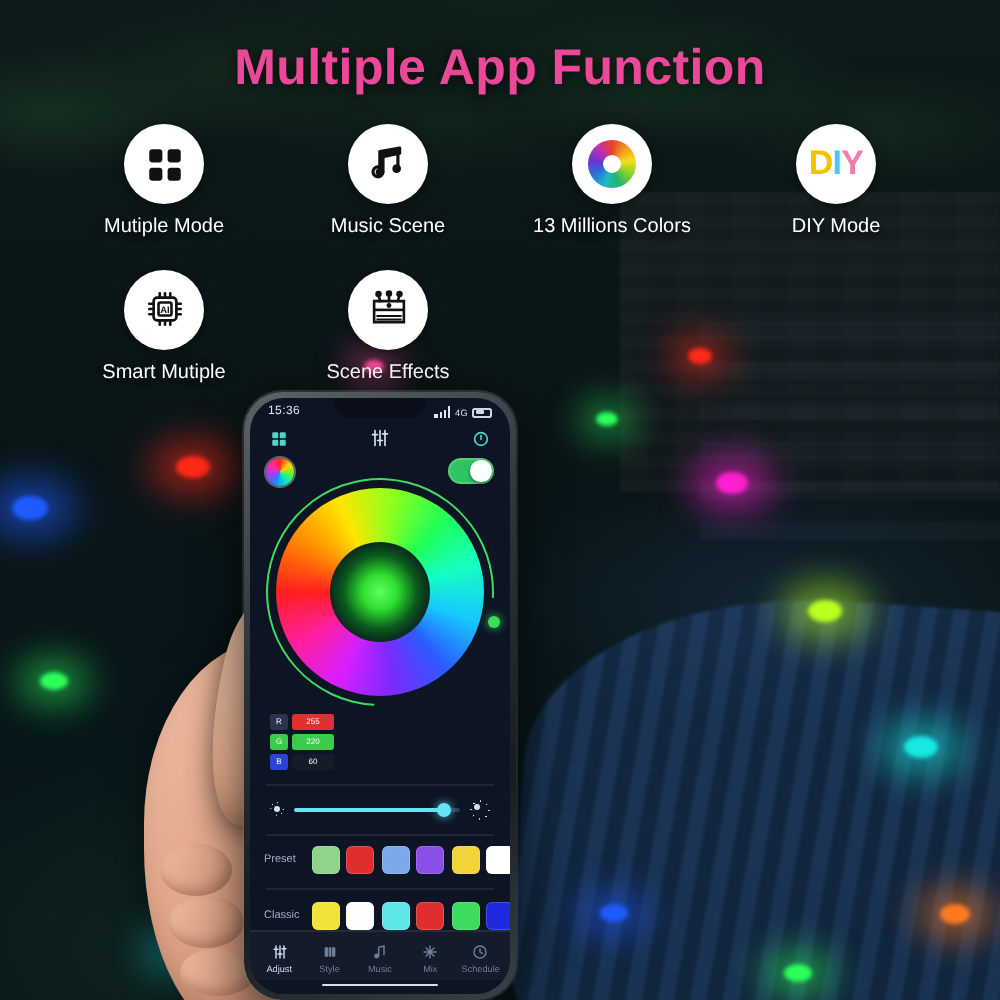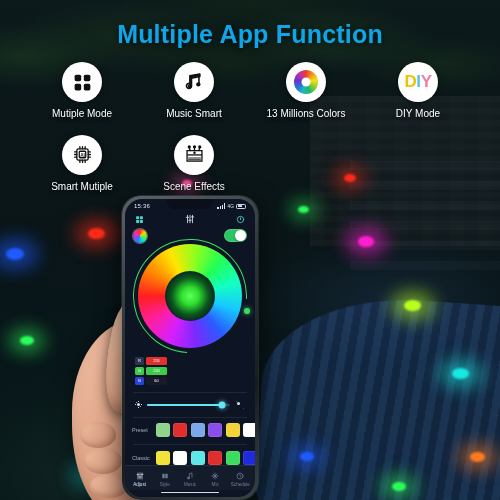--- a/index.html
+++ b/index.html
@@ -50,21 +50,21 @@
           background:radial-gradient(ellipse 240px 140px at 30% 90%, rgba(20,46,40,.65), transparent 75%); }
 
   
   .led { position:absolute; border-radius:50%; filter:blur(1px); }
   .led::after { content:""; position:absolute; left:50%; top:50%;
                 width:260%; height:260%; transform:translate(-50%,-50%);
                 border-radius:50%; background:inherit; filter:blur(9px); opacity:.55; }
 
   
   .title { position:absolute; left:0; top:20px; width:100%; text-align:center;
-           color:#0ea5e9; font-size:25px; font-weight:700; letter-spacing:.2px;
+           color:#ec4899; font-size:25px; font-weight:700; letter-spacing:.2px;
            text-shadow:0 1px 7px rgba(0,0,0,.75); }
 
   
   .features { position:absolute; left:26px; top:62px; width:448px;
               display:grid; grid-template-columns:repeat(4,1fr); row-gap:14px; }
   .feat { display:flex; flex-direction:column; align-items:center; }
   .feat .disc { width:40px; height:40px; border-radius:50%;
                 background:#fff; display:flex; align-items:center; justify-content:center;
                 box-shadow:0 1px 6px rgba(0,0,0,.5); }
   .feat .lbl { margin-top:6px; color:#fff; font-size:10px; text-align:center;
@@ -233,21 +233,21 @@
       <div class="disc">
         <svg width="20" height="20" viewBox="0 0 24 24" fill="#111">
           <path d="M9 4.5 19 2.4v3.1L9 7.6zM9 7.6v9.1a3 3 0 1 1-1.9-2.8V4.5L19 2.4v3.1" stroke="#111" stroke-width="1.9" fill="none" stroke-linejoin="round"></path>
           <circle cx="7.2" cy="16.9" r="2.6"></circle>
             <circle cx="17.2" cy="14.8" r="2.6"></circle>
           <rect x="6.9" y="4.3" width="1.9" height="12.3"></rect>
             <rect x="17" y="2.3" width="1.9" height="12.3"></rect>
           <path d="M6.9 4.3 18.9 2v3.2L6.9 7.5z"></path>
         </svg>
       </div>
-      <div class="lbl">Music Smart</div>
+      <div class="lbl">Music Scene</div>
     </div>
 
     <div class="feat">
       <div class="disc">
         <div style="width:24px;height:24px;border-radius:50%;
              background:conic-gradient(#e8402a,#f09a1e,#f4e01c,#8ccf2a,#23b56a,#1fb7c6,#2a6fd6,#6b35c9,#c22fb0,#e8402a);
              position:relative;">
           <div style="position:absolute;left:50%;top:50%;width:9px;height:9px;transform:translate(-50%,-50%);
                border-radius:50%;background:#fff;"></div>
         </div>

